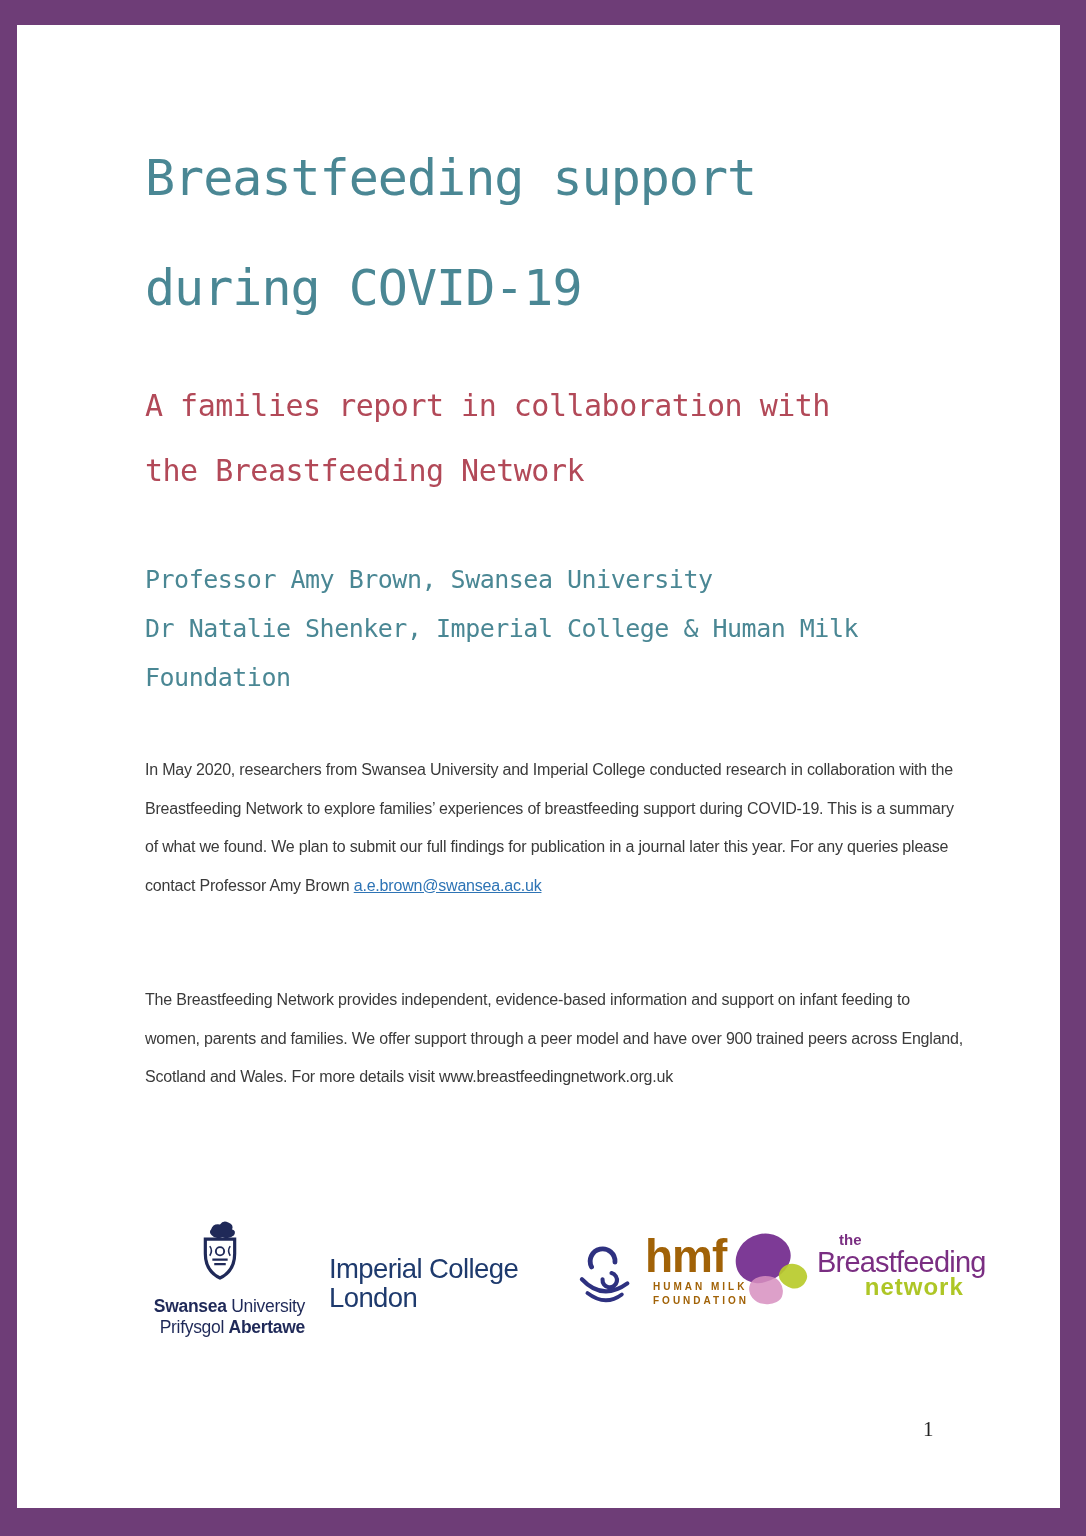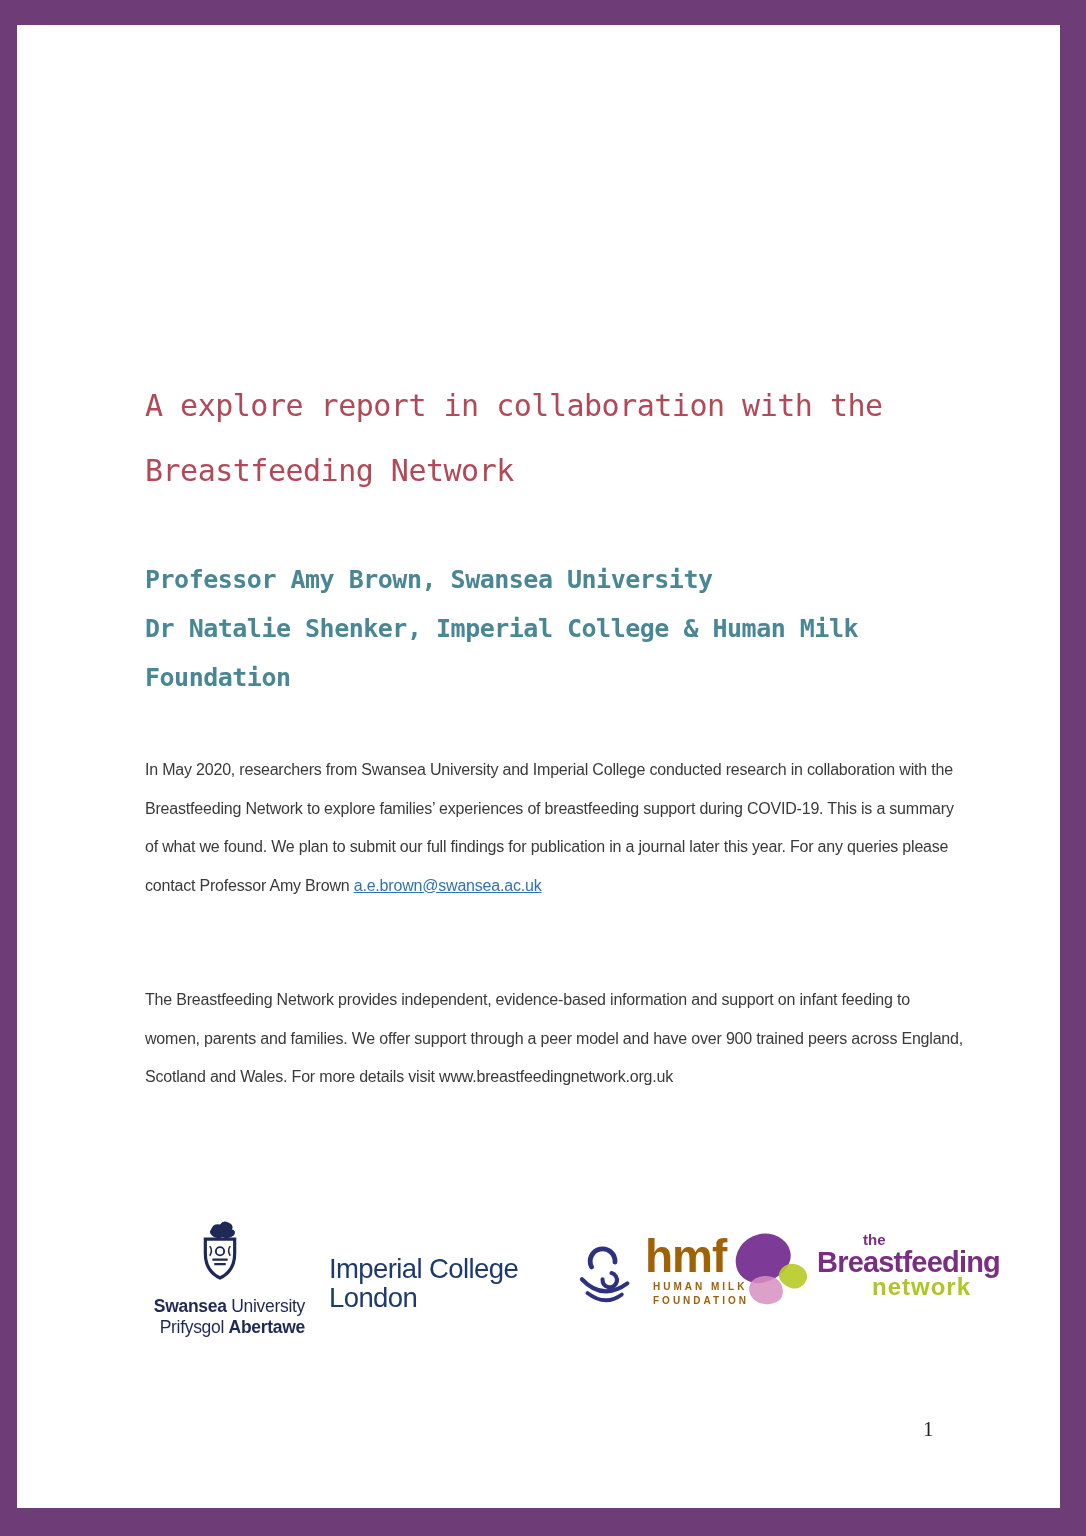--- a/index.html
+++ b/index.html
@@ -39,21 +39,21 @@
   }
   .authors {
     position: absolute;
     left: 128px; top: 530px;
     width: 800px;
     font-family: "DejaVu Sans Mono", monospace;
     font-size: 25px;
     letter-spacing: -0.5px;
     line-height: 49px;
     color: #4a8794;
-    font-weight: 700;
+    font-weight: 400;
   }
   .body-para {
     position: absolute;
     left: 128px;
     width: 818px;
     font-family: "Liberation Sans", sans-serif;
     font-size: 16px;
     letter-spacing: -0.2px;
     line-height: 38.5px;
     color: #3a3a3a;
@@ -122,46 +122,47 @@
   }
   .blob-pink {
     width: 34px; height: 28px; background: #d78fc0; opacity: 0.85;
     border-radius: 55% 45% 50% 50% / 50% 55% 45% 55%;
     transform: rotate(8deg);
     left: 16px; top: 46px;
   }
   .bfn-text { position: absolute; left: 84px; top: 4px; }
   .bfn-the {
     font-size: 15px; color: #7a2e82; font-weight: bold;
-    margin-left: 46px; line-height: 15px;
+    margin-left: 22px; line-height: 15px;
   }
   .bfn-main {
-    font-size: 29px; color: #7a2e82; font-weight: bold;
+    font-size: 29px; color: #7a2e82; font-weight: normal;
     letter-spacing: -0.8px; line-height: 30px;
   }
   .bfn-network {
     font-size: 24px; color: #aec626; font-weight: bold;
     letter-spacing: 1px; line-height: 24px;
     margin-left: 26px; margin-top: -2px; text-align: center;
   }
   .page-number {
     position: absolute;
     left: 906px; top: 1392px;
     font-family: "Liberation Serif", serif;
     font-size: 21px;
     color: #222222;
   }
 </style>
 </head>
 <body>
 
 <div class="page">
 
-
-  <h2 class="subtitle">A explore report in collaboration with the Breastfeeding Network</h2>
+  <h1 class="title">Breastfeeding support during COVID-19</h1>
+
+  <h2 class="subtitle">A families report in collaboration with the Breastfeeding Network</h2>
 
   <div class="authors">
     <div>Professor Amy Brown, Swansea University</div>
     <div>Dr Natalie Shenker, Imperial College &amp; Human Milk Foundation</div>
   </div>
 
   <p class="body-para para-1"><span>In May 2020, researchers from Swansea University and Imperial College conducted research in collaboration with the Breastfeeding Network to explore families’ experiences of breastfeeding support during COVID-19. This is a summary of what we found. We plan to submit our full findings for publication in a journal later this year. For any queries please contact Professor Amy Brown </span><a class="email-link" href="#">a.e.brown@swansea.ac.uk</a></p>
 
   <p class="body-para para-2">The Breastfeeding Network provides independent, evidence-based information and support on infant feeding to women, parents and families. We offer support through a peer model and have over 900 trained peers across England, Scotland and Wales. For more details visit www.breastfeedingnetwork.org.uk</p>
 

